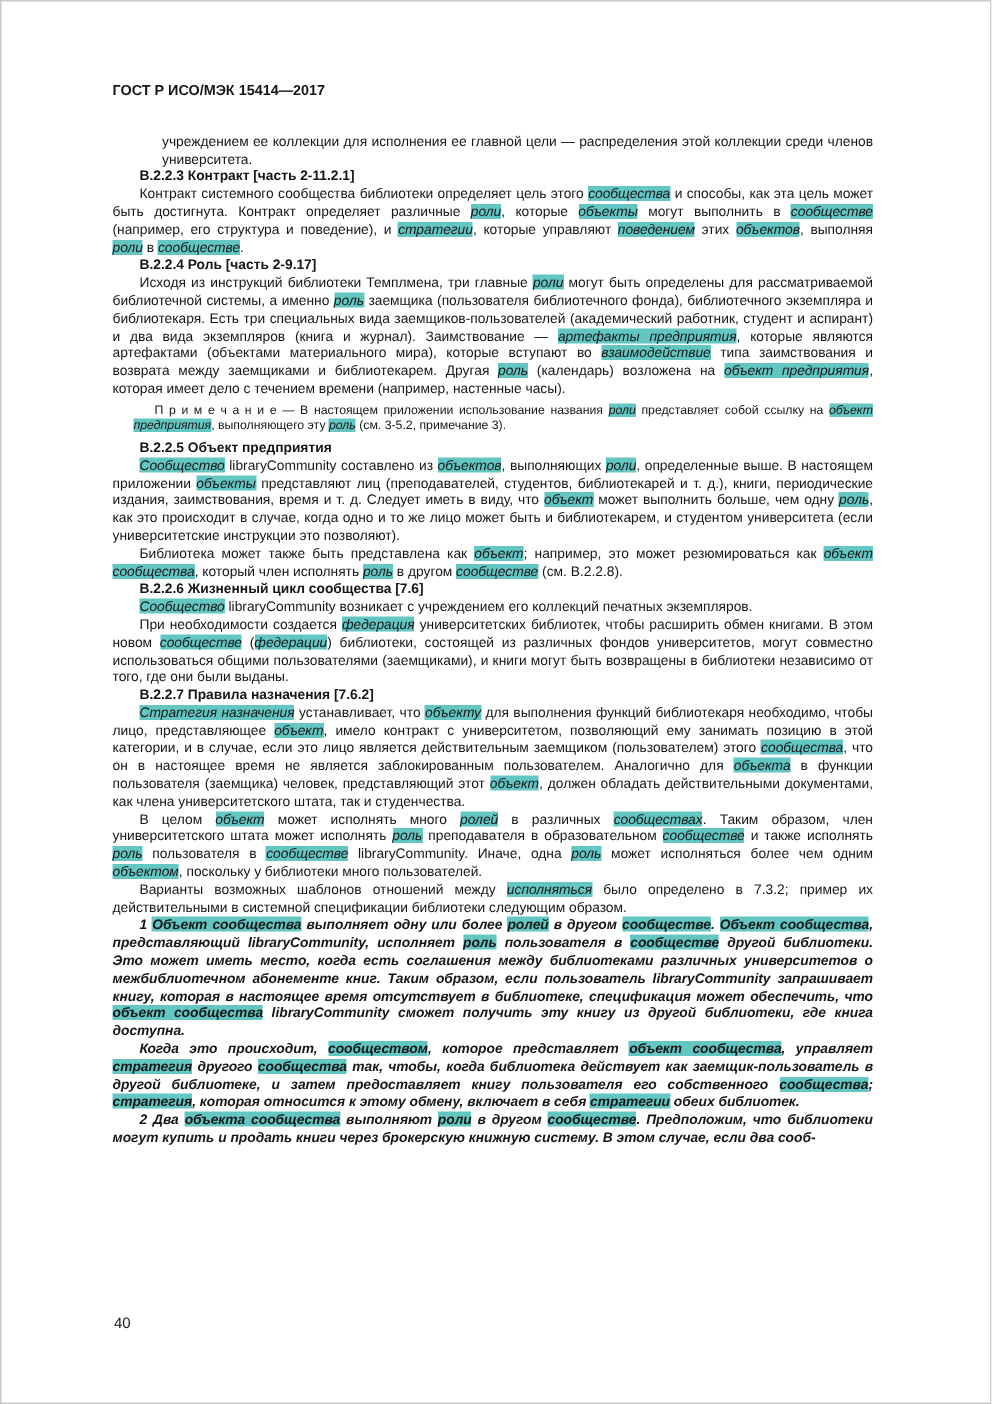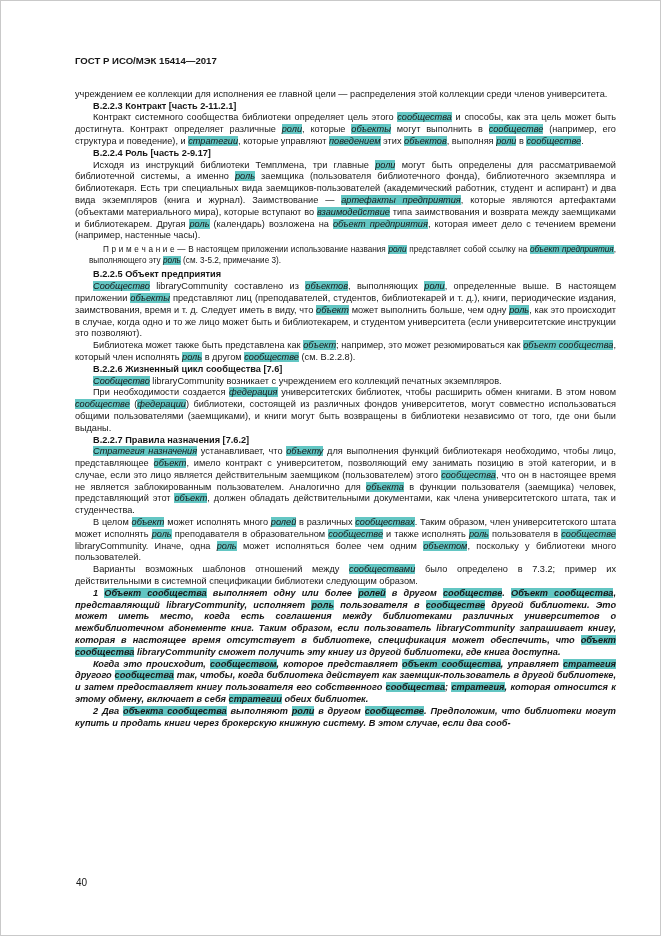--- a/index.html
+++ b/index.html
@@ -3,36 +3,36 @@
 <meta charset="utf-8">
 <style>
   html, body { margin: 0; padding: 0; background: #ffffff; }
   .page {
     position: relative;
     width: 661px;
     height: 936px;
     box-sizing: border-box;
     background: #ffffff;
     border: 1px solid #c9c9c9;
-    padding: 54px 44px 0 74px;
+    padding: 54px 78px 0 74px;
     font-family: "Liberation Sans", sans-serif;
     font-size: 9.2px;
     line-height: 11.8px;
     color: #161616;
     overflow: hidden;
   }
   .header {
     font-weight: 700;
     font-size: 9.6px;
     margin: 0 0 22px 0;
     white-space: nowrap;
   }
   .doc-body { text-align: justify; }
   .par { margin: 0; text-align: justify; }
-  .par.cont { text-indent: 0; }
+  .par.cont { text-indent: 0; margin-left: 33px; }
   .par.para { text-indent: 18px; }
   .par.heading { text-indent: 18px; font-weight: 700; }
   .par.note {
     font-size: 8.2px;
     line-height: 10.6px;
     margin: 3px 0 3px 14px;
     text-indent: 14px;
   }
   .par.examples-label {
     margin-top: 7px;
@@ -72,21 +72,21 @@
       <p class="par note"><span>П р и м е ч а н и е — В настоящем приложении использование названия </span><span class="r-hi">роли</span><span> представляет собой ссылку на </span><span class="r-hi">объект предприятия</span><span>, выполняющего эту </span><span class="r-hi">роль</span><span> (см. 3-5.2, примечание 3).</span></p>
       <p class="par heading"><span>В.2.2.5 Объект предприятия</span></p>
       <p class="par para"><span class="r-hi">Сообщество</span><span> libraryCommunity составлено из </span><span class="r-hi">объектов</span><span>, выполняющих </span><span class="r-hi">роли</span><span>, определенные выше. В настоящем приложении </span><span class="r-hi">объекты</span><span> представляют лиц (преподавателей, студентов, библиотекарей и т. д.), книги, периодические издания, заимствования, время и т. д. Следует иметь в виду, что </span><span class="r-hi">объект</span><span> может выполнить больше, чем одну </span><span class="r-hi">роль</span><span>, как это происходит в случае, когда одно и то же лицо может быть и библиотекарем, и студентом университета (если университетские инструкции это позволяют).</span></p>
       <p class="par para"><span>Библиотека может также быть представлена как </span><span class="r-hi">объект</span><span>; например, это может резюмироваться как </span><span class="r-hi">объект сообщества</span><span>, который член исполнять </span><span class="r-hi">роль</span><span> в другом </span><span class="r-hi">сообществе</span><span> (см. В.2.2.8).</span></p>
       <p class="par heading"><span>В.2.2.6 Жизненный цикл сообщества [7.6]</span></p>
       <p class="par para"><span class="r-hi">Сообщество</span><span> libraryCommunity возникает с учреждением его коллекций печатных экземпляров.</span></p>
       <p class="par para"><span>При необходимости создается </span><span class="r-hi">федерация</span><span> университетских библиотек, чтобы расширить обмен книгами. В этом новом </span><span class="r-hi">сообществе</span><span> (</span><span class="r-hi">федерации</span><span>) библиотеки, состоящей из различных фондов университетов, могут совместно использоваться общими пользователями (заемщиками), и книги могут быть возвращены в библиотеки независимо от того, где они были выданы.</span></p>
       <p class="par heading"><span>В.2.2.7 Правила назначения [7.6.2]</span></p>
       <p class="par para"><span class="r-hi">Стратегия назначения</span><span> устанавливает, что </span><span class="r-hi">объекту</span><span> для выполнения функций библиотекаря необходимо, чтобы лицо, представляющее </span><span class="r-hi">объект</span><span>, имело контракт с университетом, позволяющий ему занимать позицию в этой категории, и в случае, если это лицо является действительным заемщиком (пользователем) этого </span><span class="r-hi">сообщества</span><span>, что он в настоящее время не является заблокированным пользователем. Аналогично для </span><span class="r-hi">объекта</span><span> в функции пользователя (заемщика) человек, представляющий этот </span><span class="r-hi">объект</span><span>, должен обладать действительными документами, как члена университетского штата, так и студенчества.</span></p>
       <p class="par para"><span>В целом </span><span class="r-hi">объект</span><span> может исполнять много </span><span class="r-hi">ролей</span><span> в различных </span><span class="r-hi">сообществах</span><span>. Таким образом, член университетского штата может исполнять </span><span class="r-hi">роль</span><span> преподавателя в образовательном </span><span class="r-hi">сообществе</span><span> и также исполнять </span><span class="r-hi">роль</span><span> пользователя в </span><span class="r-hi">сообществе</span><span> libraryCommunity. Иначе, одна </span><span class="r-hi">роль</span><span> может исполняться более чем одним </span><span class="r-hi">объектом</span><span>, поскольку у библиотеки много пользователей.</span></p>
-      <p class="par para"><span>Варианты возможных шаблонов отношений между </span><span class="r-hi">сообществами</span><span> было определено в 7.3.2; пример их действительными в системной спецификации библиотеки следующим образом.</span></p>
+      <p class="par para"><span>Варианты возможных шаблонов отношений между </span><span class="r-hi">исполняться</span><span> было определено в 7.3.2; пример их действительными в системной спецификации библиотеки следующим образом.</span></p>
       <p class="par example"><span>1 </span><span class="r-h">Объект сообщества</span><span> выполняет одну или более </span><span class="r-h">ролей</span><span> в другом </span><span class="r-h">сообществе</span><span>. </span><span class="r-h">Объект сообщества</span><span>, представляющий libraryCommunity, исполняет </span><span class="r-h">роль</span><span> пользователя в </span><span class="r-h">сообществе</span><span> другой библиотеки. Это может иметь место, когда есть соглашения между библиотеками различных университетов о межбиблиотечном абонементе книг. Таким образом, если пользователь libraryCommunity запрашивает книгу, которая в настоящее время отсутствует в библиотеке, спецификация может обеспечить, что </span><span class="r-h">объект сообщества</span><span> libraryCommunity сможет получить эту книгу из другой библиотеки, где книга доступна.</span></p>
       <p class="par example"><span>Когда это происходит, </span><span class="r-h">сообществом</span><span>, которое представляет </span><span class="r-h">объект сообщества</span><span>, управляет </span><span class="r-h">стратегия</span><span> другого </span><span class="r-h">сообщества</span><span> так, чтобы, когда библиотека действует как заемщик-пользователь в другой библиотеке, и затем предоставляет книгу пользователя его собственного </span><span class="r-h">сообщества</span><span>; </span><span class="r-h">стратегия</span><span>, которая относится к этому обмену, включает в себя </span><span class="r-h">стратегии</span><span> обеих библиотек.</span></p>
       <p class="par example"><span>2 Два </span><span class="r-h">объекта сообщества</span><span> выполняют </span><span class="r-h">роли</span><span> в другом </span><span class="r-h">сообществе</span><span>. Предположим, что библиотеки могут купить и продать книги через брокерскую книжную систему. В этом случае, если два сооб-</span></p>
     </div>
 
   <div class="footer">
     <span>40</span>
   </div>
 </div>
 

